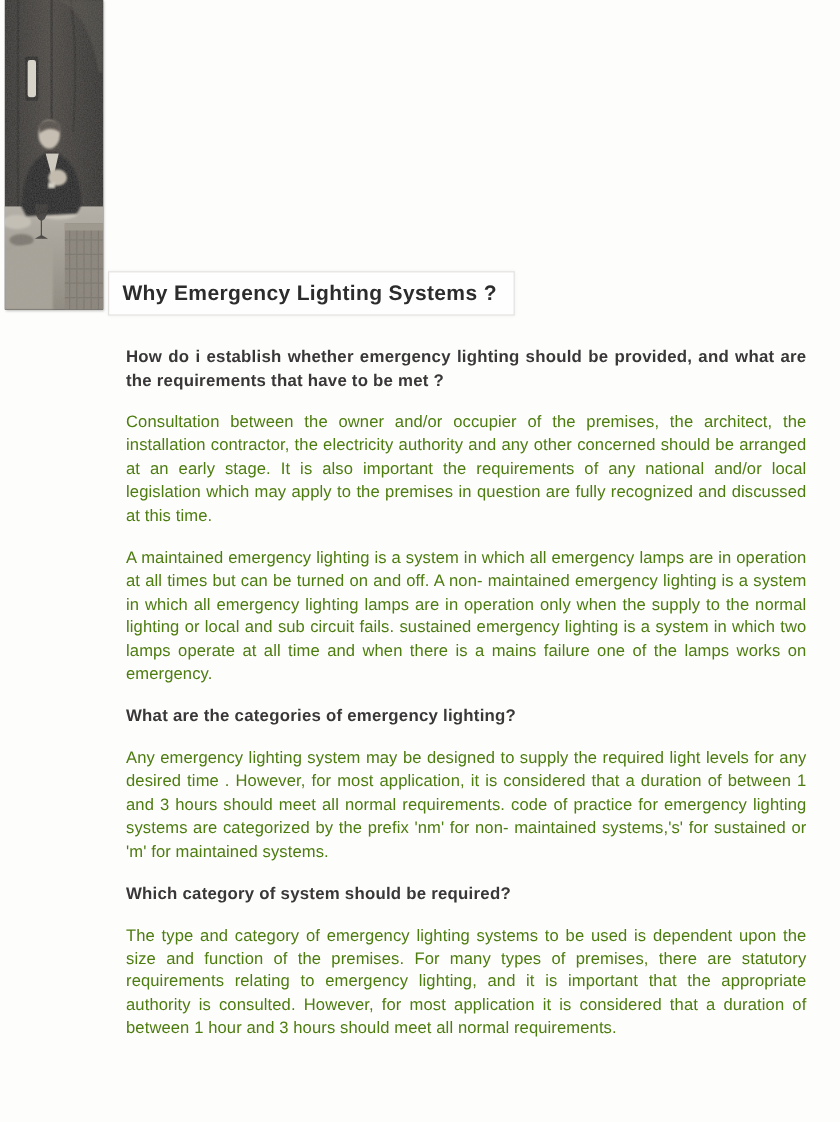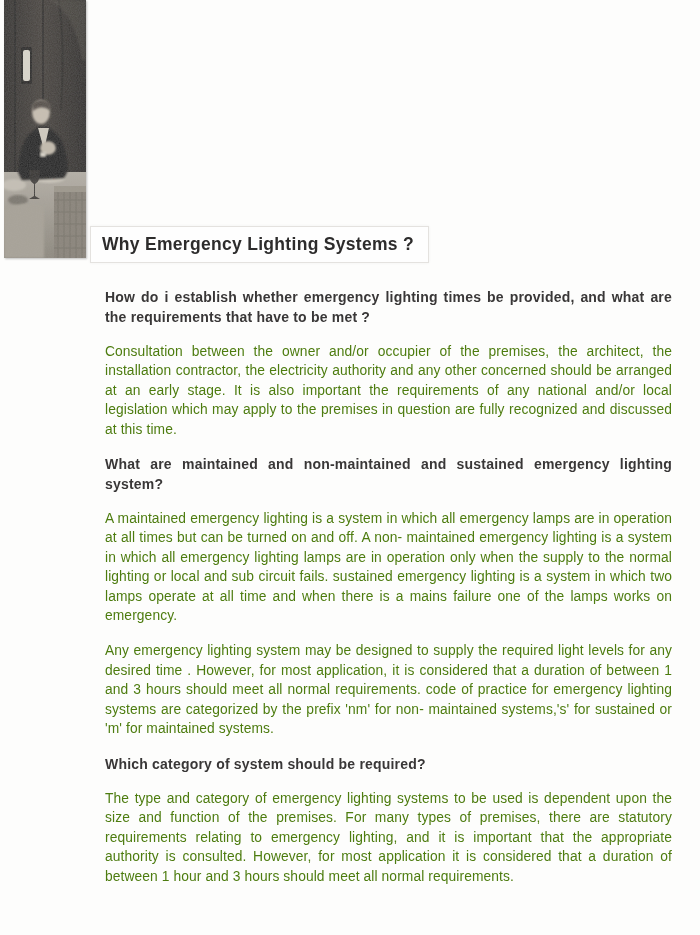--- a/index.html
+++ b/index.html
@@ -134,30 +134,30 @@
     </svg>
   </div>
 
   <div class="title-box">
     <h1>Why Emergency Lighting Systems ?</h1>
   </div>
 
   <div class="content">
 
     <section>
-      <p class="question">How do i establish whether emergency lighting times be provided, and what are the requirements that have to be met ?</p>
+      <p class="question">How do i establish whether emergency lighting should be provided, and what are the requirements that have to be met ?</p>
       <p class="answer">Consultation between the owner and/or occupier of the premises, the architect, the installation contractor, the electricity authority and any other concerned should be arranged at an early stage. It is also important the requirements of any national and/or local legislation which may apply to the premises in question are fully recognized and discussed at this time.</p>
     </section>
 
     <section>
-      <p class="question">What are maintained and non-maintained and sustained emergency lighting system?</p>
       <p class="answer">A maintained emergency lighting  is a system in which all emergency lamps are in operation at all times but can be turned on and off. A non- maintained emergency lighting is a system in which all emergency  lighting lamps are in operation only when the supply to the normal lighting or local and sub circuit fails. sustained emergency lighting is a system in which  two lamps operate at all time and when there is a mains failure one of the lamps  works on emergency.</p>
     </section>
 
     <section>
+      <p class="question">What are the categories of emergency lighting?</p>
       <p class="answer">Any emergency lighting system may be designed to supply the required light  levels for any desired time . However, for most application, it is considered that  a duration of between 1 and 3 hours should meet all normal requirements. code of practice for emergency lighting systems are categorized by the prefix 'nm' for  non- maintained systems,'s' for sustained or 'm' for maintained systems.</p>
     </section>
 
     <section>
       <p class="question">Which category of system should be required?</p>
       <p class="answer">The type and  category of emergency lighting systems to be used is dependent upon the size and function of the premises. For many types of premises, there are statutory requirements relating to emergency lighting, and  it  is important that the appropriate authority is consulted. However, for most application it is considered that a duration of between 1 hour and 3 hours should meet all normal requirements.</p>
     </section>
 
   </div>
 </div>

